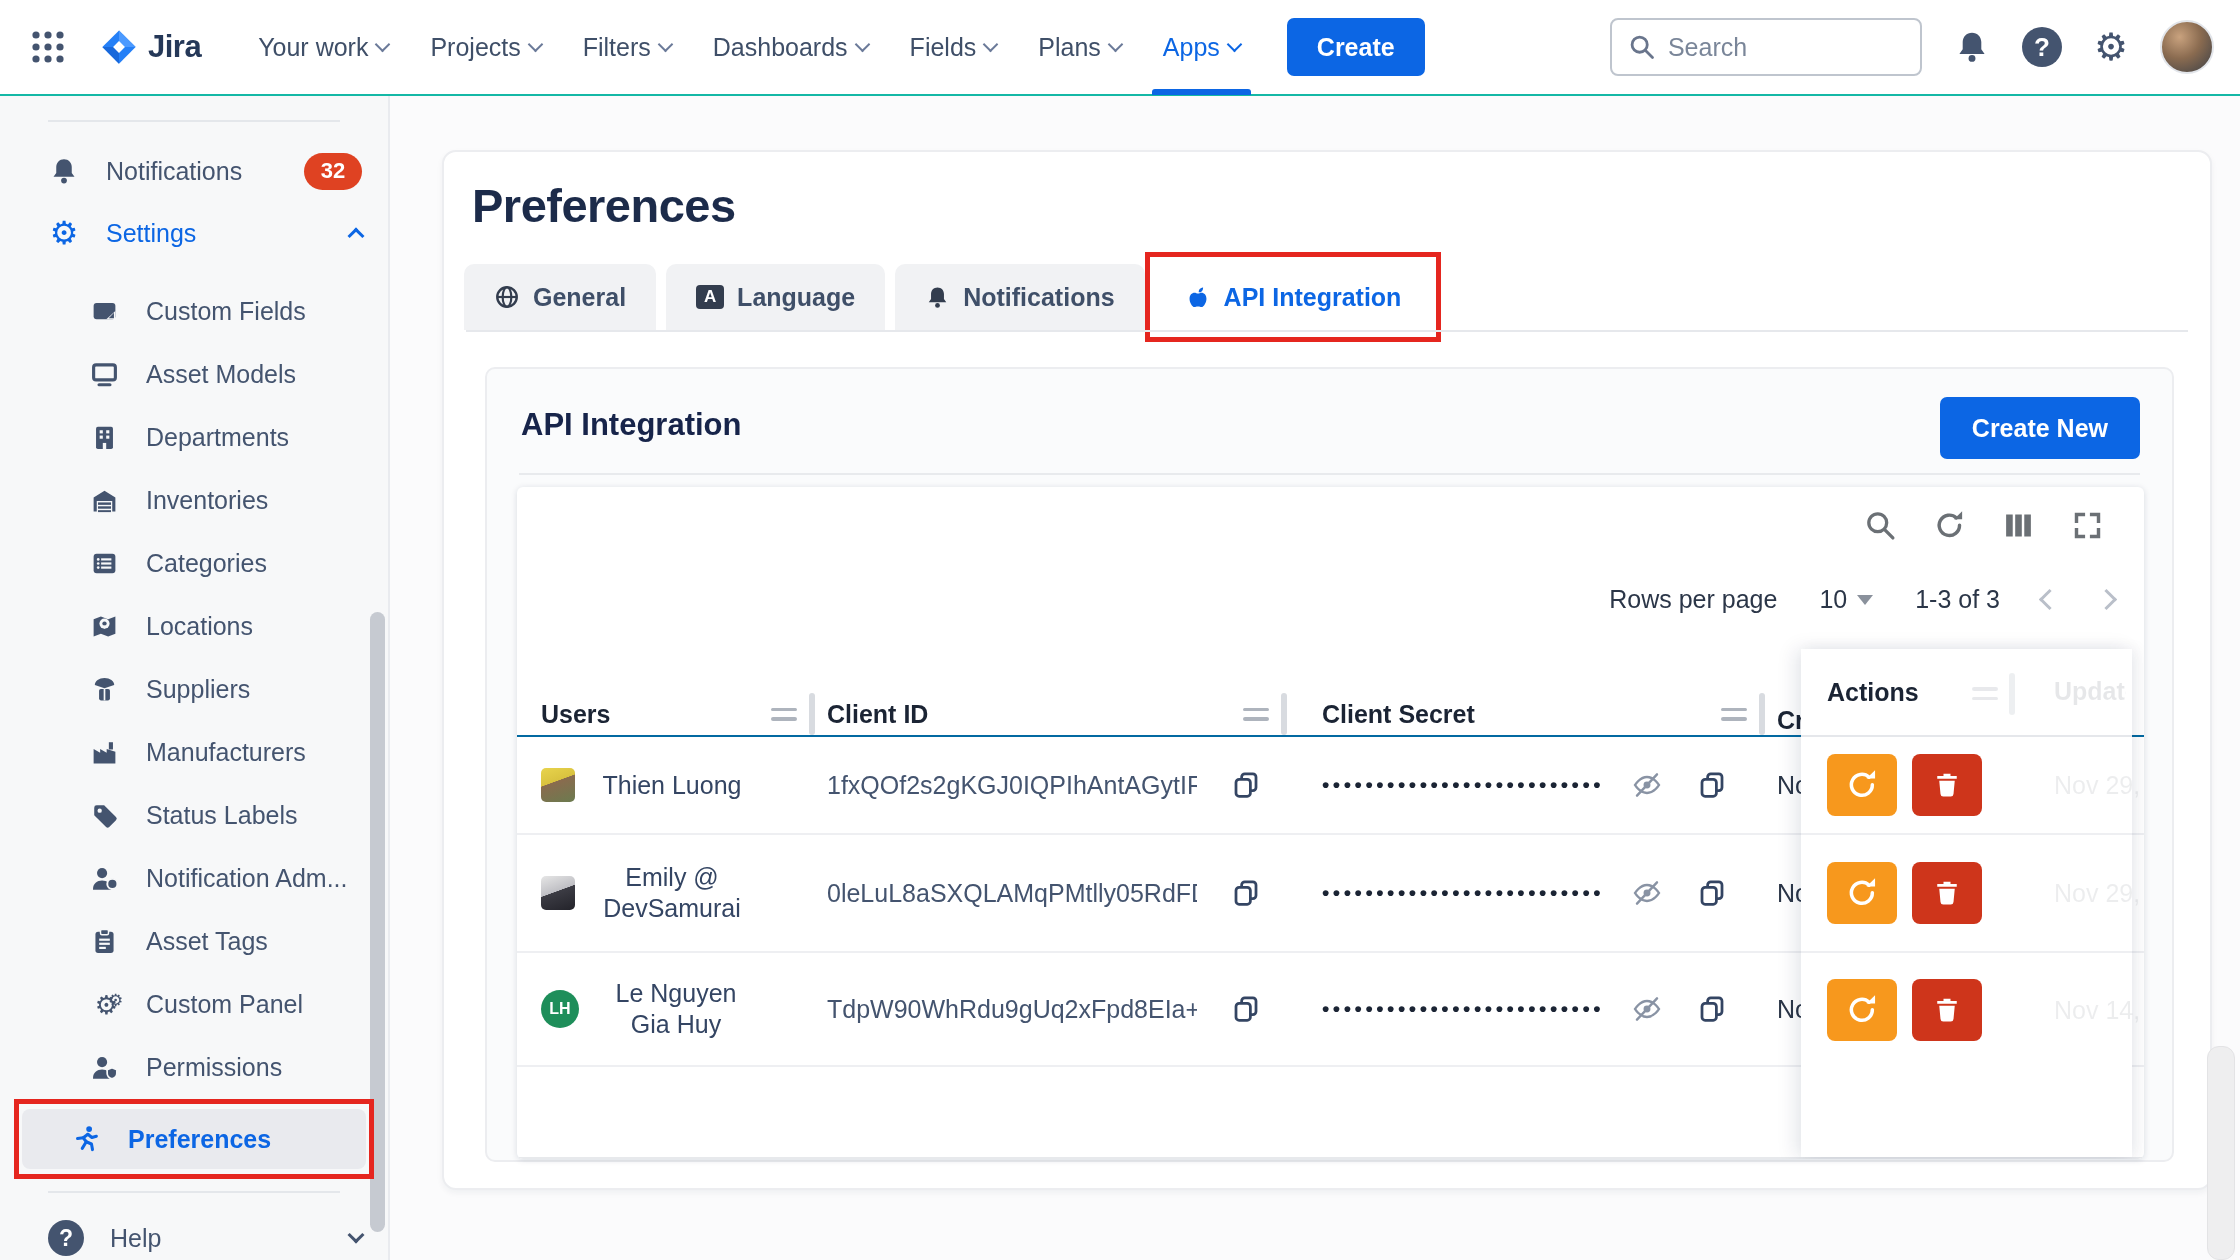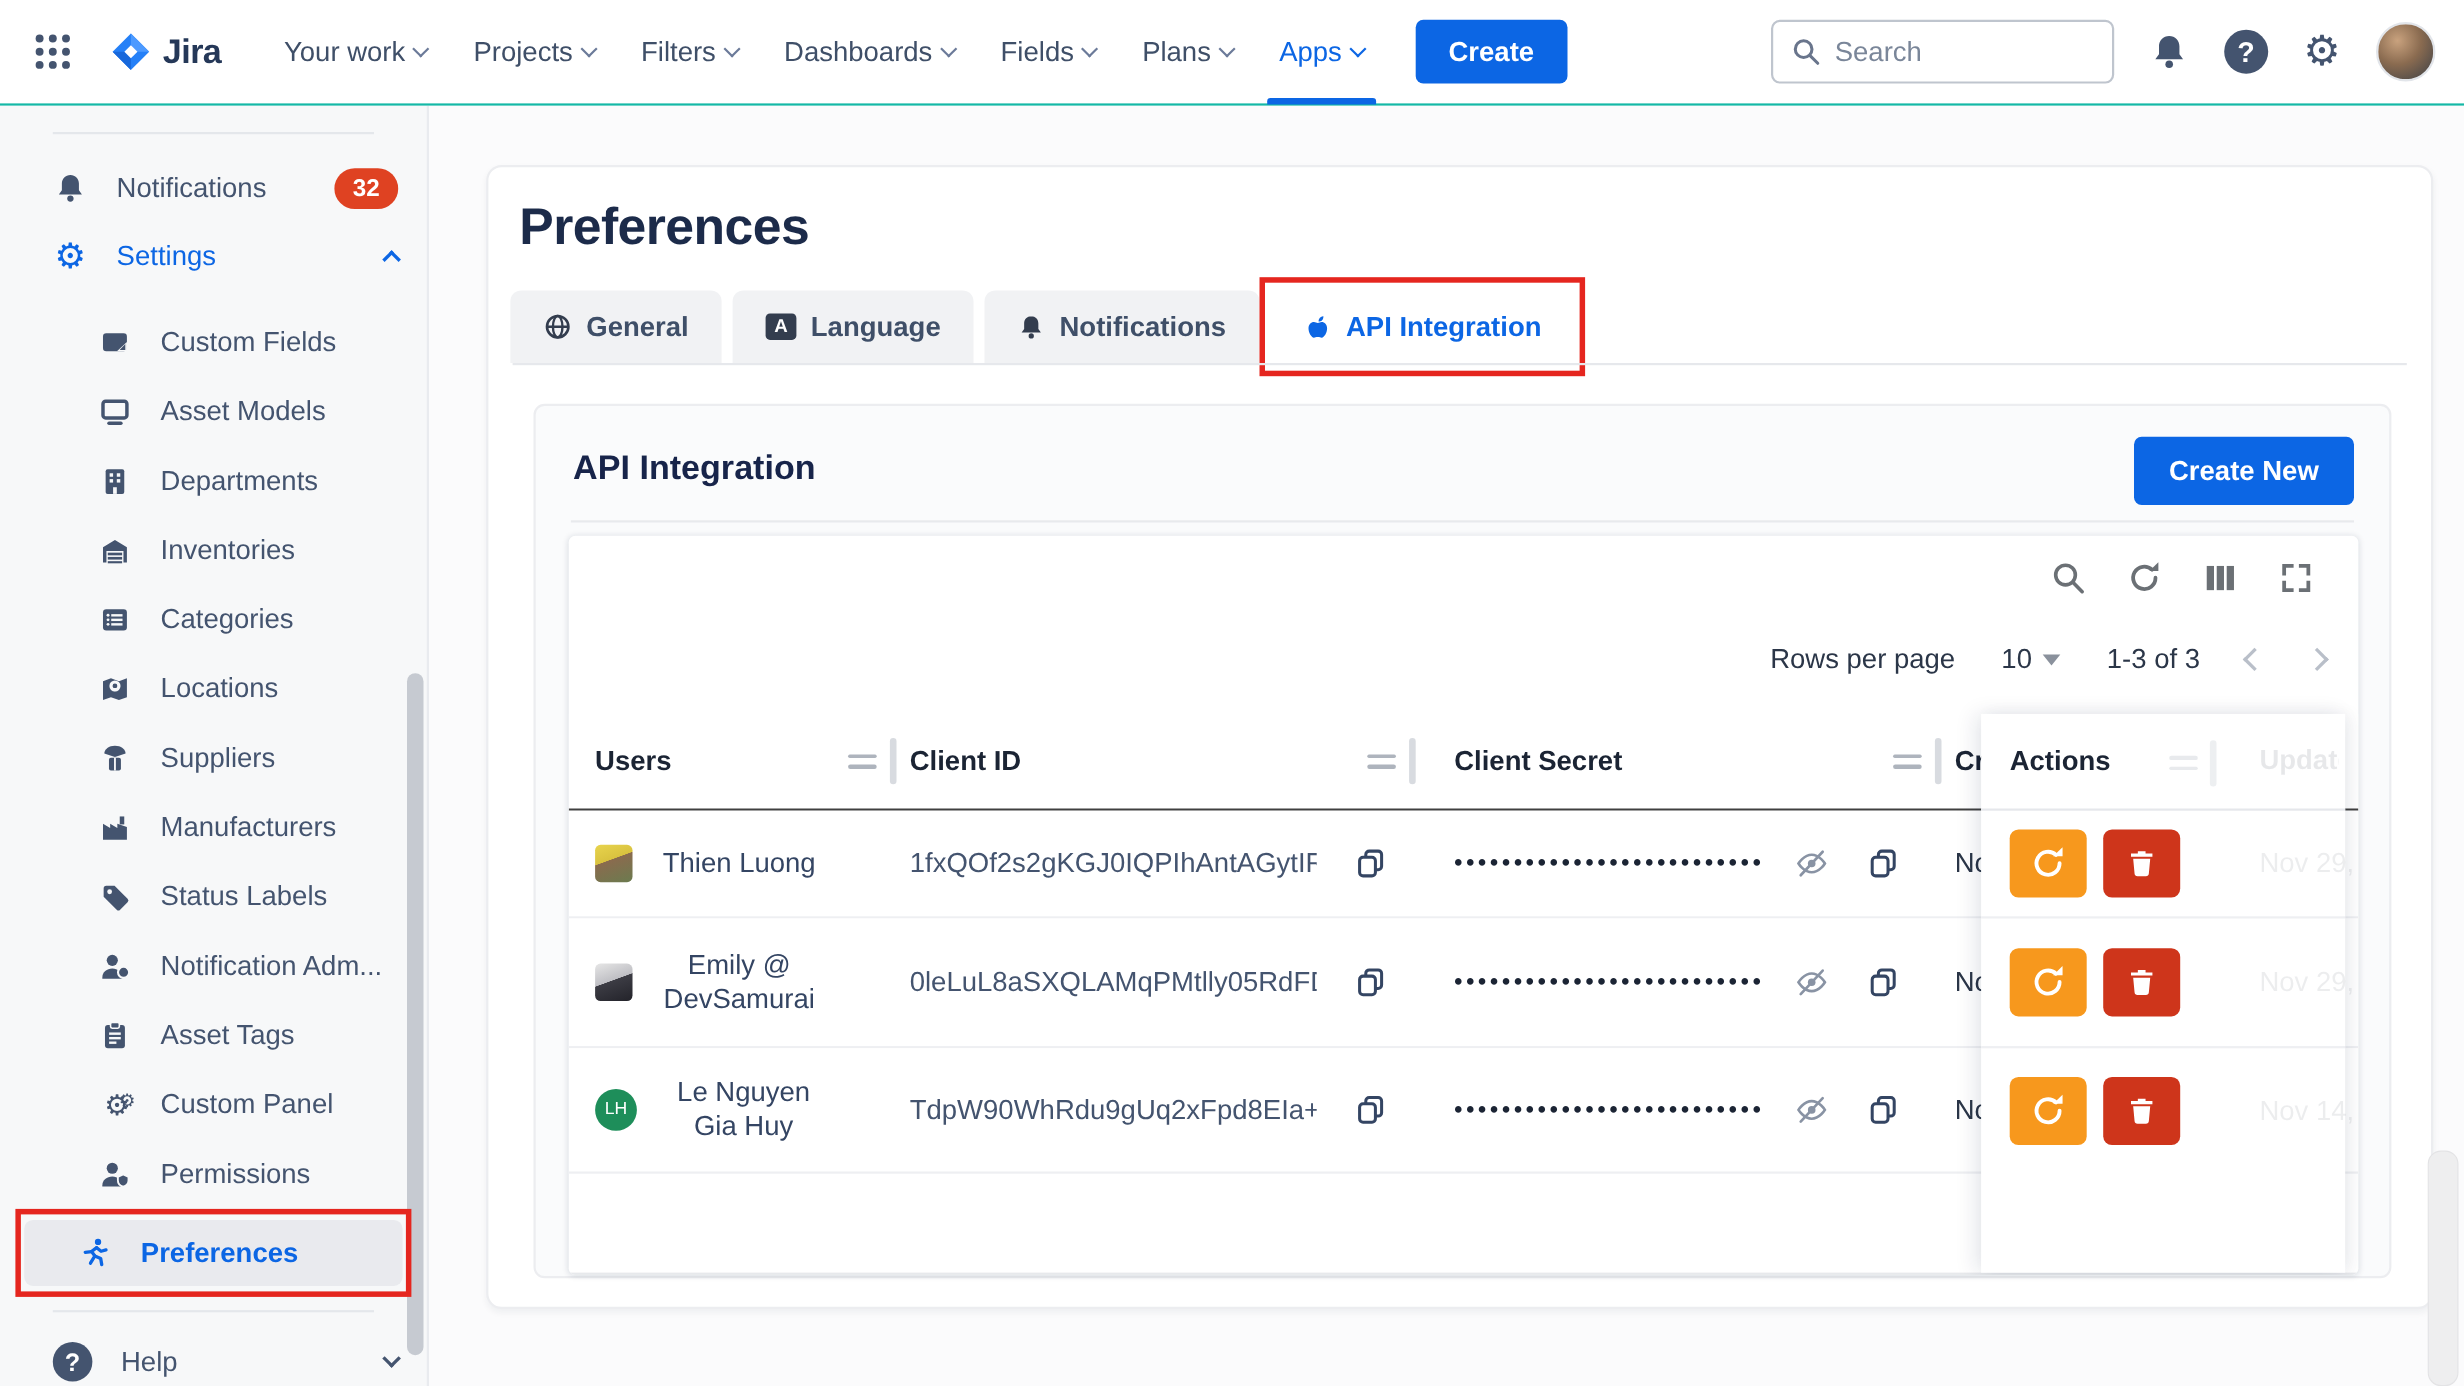--- a/index.html
+++ b/index.html
@@ -91,38 +91,38 @@
              font-size:25px; color:#2B3648; }
   .rpp-select { display:flex; align-items:center; gap:10px; cursor:pointer; }
   .caret-down { width:0; height:0; border-left:8px solid transparent; border-right:8px solid transparent;
                 border-top:10px solid #8A919C; }
   .page-chev { width:15px; height:15px; border-left:3.2px solid #B9BFC9; border-bottom:3.2px solid #B9BFC9; cursor:pointer; }
   .page-chev.prev { transform:rotate(45deg); }
   .page-chev.next { transform:rotate(-135deg); }
 
   
   .table { position:absolute; left:0; right:0; top:162px; }
-  .thead { display:flex; align-items:center; height:88px; border-bottom:2px solid #404040; background:#fff; }
+  .thead { display:flex; align-items:flex-end; height:88px; border-bottom:2px solid #0369a1; background:#fff; }
   .th { display:flex; align-items:center; font-size:25px; font-weight:700; color:#1B2434; }
   .handle-group { margin-left:auto; display:flex; align-items:center; gap:12px; margin-right:12px; }
   .drag-handle { display:flex; flex-direction:column; gap:6px; cursor:col-resize; }
   .drag-handle i { display:block; width:26px; height:3.5px; background:#AEB4BD; border-radius:2px; }
   .col-divider { width:6px; height:42px; background:#D8DBE0; border-radius:3px; }
   .col-users { width:310px; padding-left:24px; }
   .col-cid { width:472px; }
   .col-secret { width:478px; padding-left:23px; }
   .col-created { width:367px; }
   .trow { display:flex; align-items:center; border-bottom:2px solid #EEEFF2; background:#fff; }
   .cell { display:flex; align-items:center; }
   .user-cell { gap:16px; }
   .avatar-sq { width:34px; height:34px; border-radius:5px; flex:none; }
   .avatar-photo-1 { background:linear-gradient(160deg,#E8D44D 0%,#D9C23F 40%,#8A6B4E 41%,#6B7B4F 100%); }
   .avatar-photo-2 { background:linear-gradient(160deg,#E6E6E6 0%,#BFBFC4 45%,#3C3C44 46%,#23232A 100%); }
   .avatar-green { width:38px; height:38px; border-radius:50%; background:#1E8E5A; color:#fff; font-size:16px;
-                  font-weight:400; display:flex; align-items:center; justify-content:center; flex:none; }
+                  font-weight:700; display:flex; align-items:center; justify-content:center; flex:none; }
   .user-name { width:162px; text-align:center; font-size:25px; line-height:31px; color:#344563; }
   .cid-text { font-size:25px; color:#44546F; white-space:nowrap; overflow:hidden; max-width:370px; }
   .copy-ic { color:#344563; cursor:pointer; margin-left:auto; margin-right:38px; }
   .copy-ic2 { color:#344563; cursor:pointer; }
   .secret-dots { font-size:21px; letter-spacing:3.5px; color:#1B2434; white-space:nowrap; overflow:hidden;
                  width:305px; font-weight:700; }
   .eye-ic { color:#8993A4; cursor:pointer; margin-left:4px; }
   .secret-copy { margin-left:34px; }
   .created-text { font-size:25px; color:#2B3648; white-space:nowrap; }
 

